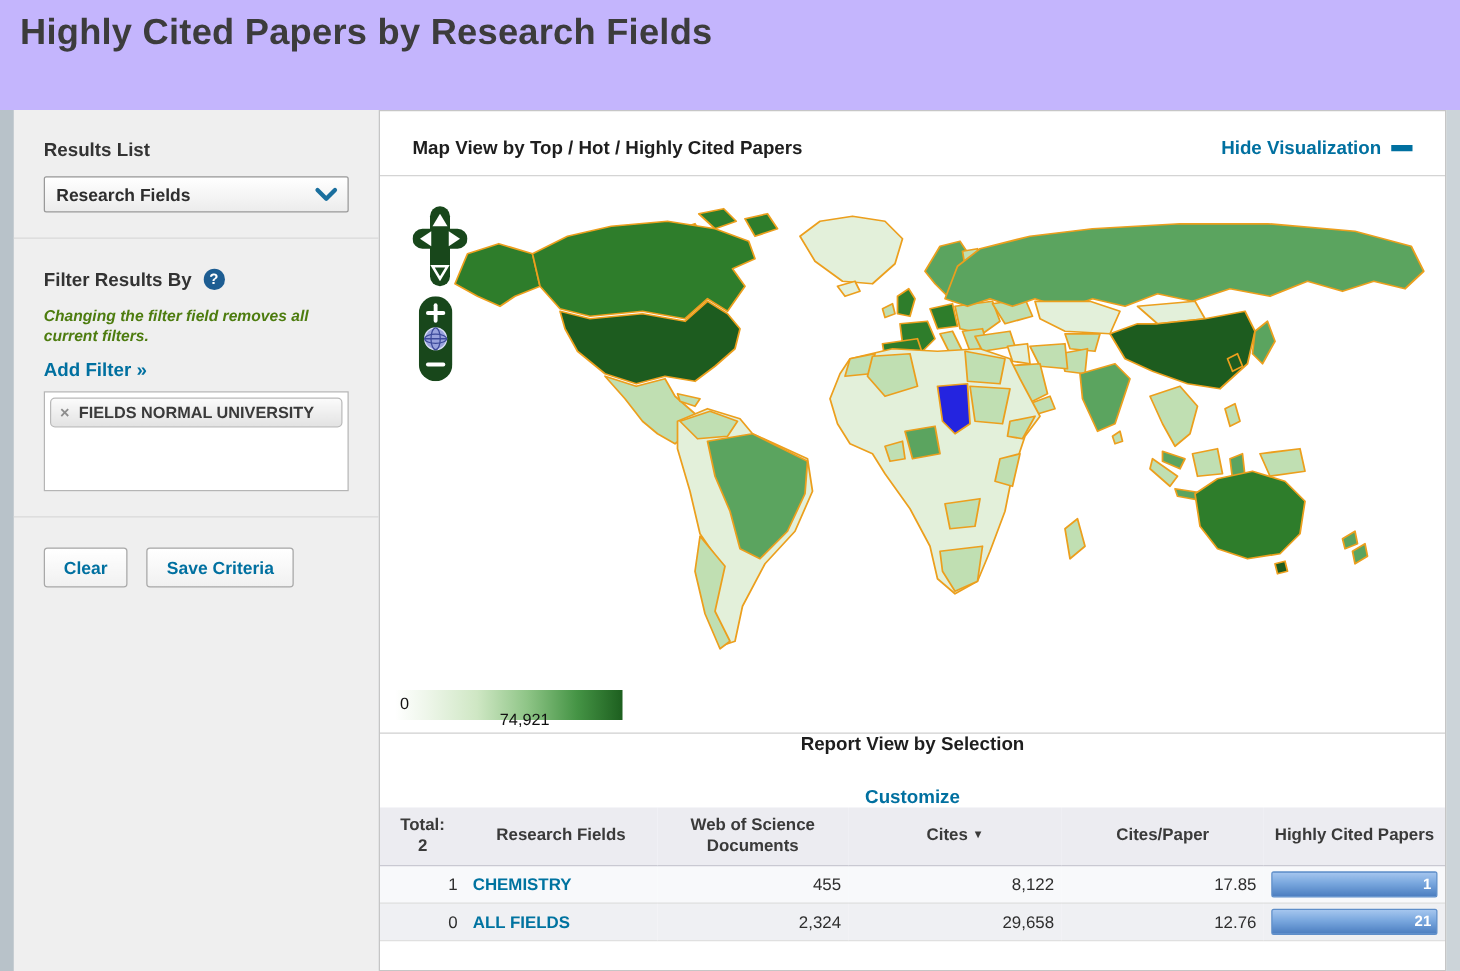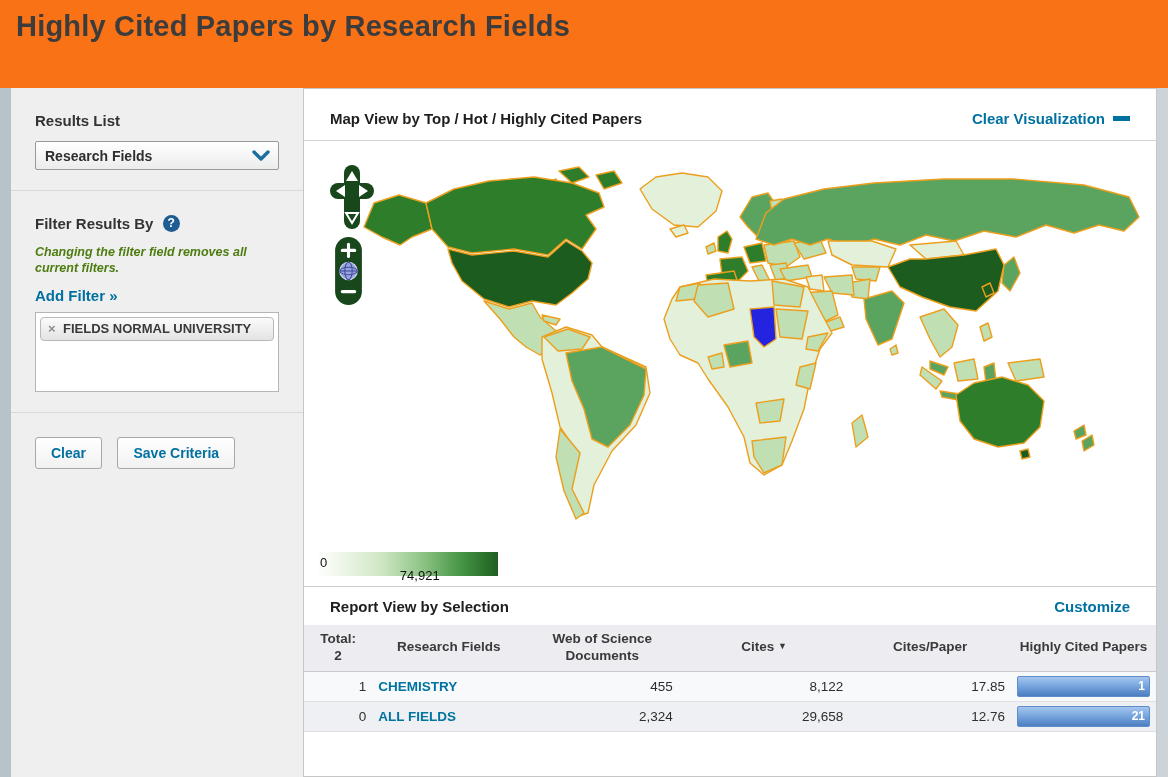--- a/index.html
+++ b/index.html
@@ -1,20 +1,20 @@
 <!DOCTYPE html>
 <html><head>
 <meta charset="utf-8">
 <style>
   * { box-sizing: border-box; margin: 0; padding: 0; }
   html,body { width:1168px; height:777px; overflow:hidden; }
   body { background:#ccd4d9; font-family:"Liberation Sans","DejaVu Sans",sans-serif; }
 
   
-  .top-band { height:88px; padding:10px 0 0 16px; background:#f97316; }
+  .top-band { height:88px; padding:10px 0 0 16px; background:#c4b5fd; }
   .top-band h1 { font-size:29px; font-weight:bold; color:#3c3c3c; letter-spacing:.2px; }
 
   
   .content { display:flex; height:689px; padding-left:11px; padding-right:11px;
              background:linear-gradient(90deg,#b8c2c9 0 11px, transparent 11px); }
 
   
   .sidebar { flex:0 0 292px; background:#efefef; display:flex; flex-direction:column; }
   .sb-sec { padding:24px 24px 20px 24px; }
   .sb-sec + .sb-sec { border-top:1px solid #d9d9d9; }
@@ -58,21 +58,21 @@
   .ctl { position:absolute; }
   .pan-ctl { left:26px; top:22px; }
   .zoom-ctl { left:31px; top:96px; }
   .legend { position:absolute; left:12px; bottom:10px; width:182px; height:24px;
             background:linear-gradient(90deg,#ffffff 0%,#eef6ea 14%,#cfe7c4 36%,#8fc587 58%,#459445 80%,#1d5f1f 100%);
             font-size:13px; color:#111; }
   .legend .lg-min { position:absolute; left:4px; top:3px; }
   .legend .lg-max { position:absolute; left:57%; top:3px; transform:translateX(-50%);margin-top:13px; }
 
   
-  .report-head { height:39px; border-top:1px solid #cfcfcf; }
+  .report-head { height:60px; border-top:1px solid #cfcfcf;flex-direction:column; }
   table.report { width:100%; border-collapse:collapse; table-layout:fixed; font-size:13.5px; }
   table.report th { background:#ececf1; border-bottom:1px solid #c9c9d2; color:#3a3a3a;
                     font-weight:bold; text-align:center; padding:6px 4px; height:43px; line-height:1.25; }
   table.report td { padding:4px 6px; height:29px; border-bottom:1px solid #e0e0e0; color:#2e2e2e; }
   tr.row-a td { background:#f8f9fb; }
   tr.row-b td { background:#eff0f3; }
   td.rank { text-align:right; padding-right:14px; color:#333; }
   td.fld a { color:#0073a0; font-weight:bold; text-decoration:none; }
   td.num { text-align:right; padding-right:30px; }
   th.cites-th { color:#7f9fd6; cursor:pointer; }
@@ -125,21 +125,21 @@
     </section>
 
     <div class="sb-fill"></div>
   </aside>
 
   <main class="panel">
 
     <div class="panel-head map-head">
       <div class="head-title">Map View by Top / Hot / Highly Cited Papers</div>
       <a class="head-link">
-        <span>Clear Visualization</span>
+        <span>Hide Visualization</span>
         <span class="minus-dash"></span>
       </a>
     </div>
 
     <div class="map-wrap">
       <svg class="world" viewBox="0 0 852 410" preserveAspectRatio="xMidYMin meet">
         <g stroke="#ec9f1d" stroke-width="1.4" stroke-linejoin="round">
 
           <path class="g4" d="M255,30 L275,26 L285,36 L268,42 Z"></path>
           <path class="g4" d="M292,34 L310,30 L318,42 L300,48 Z"></path>

